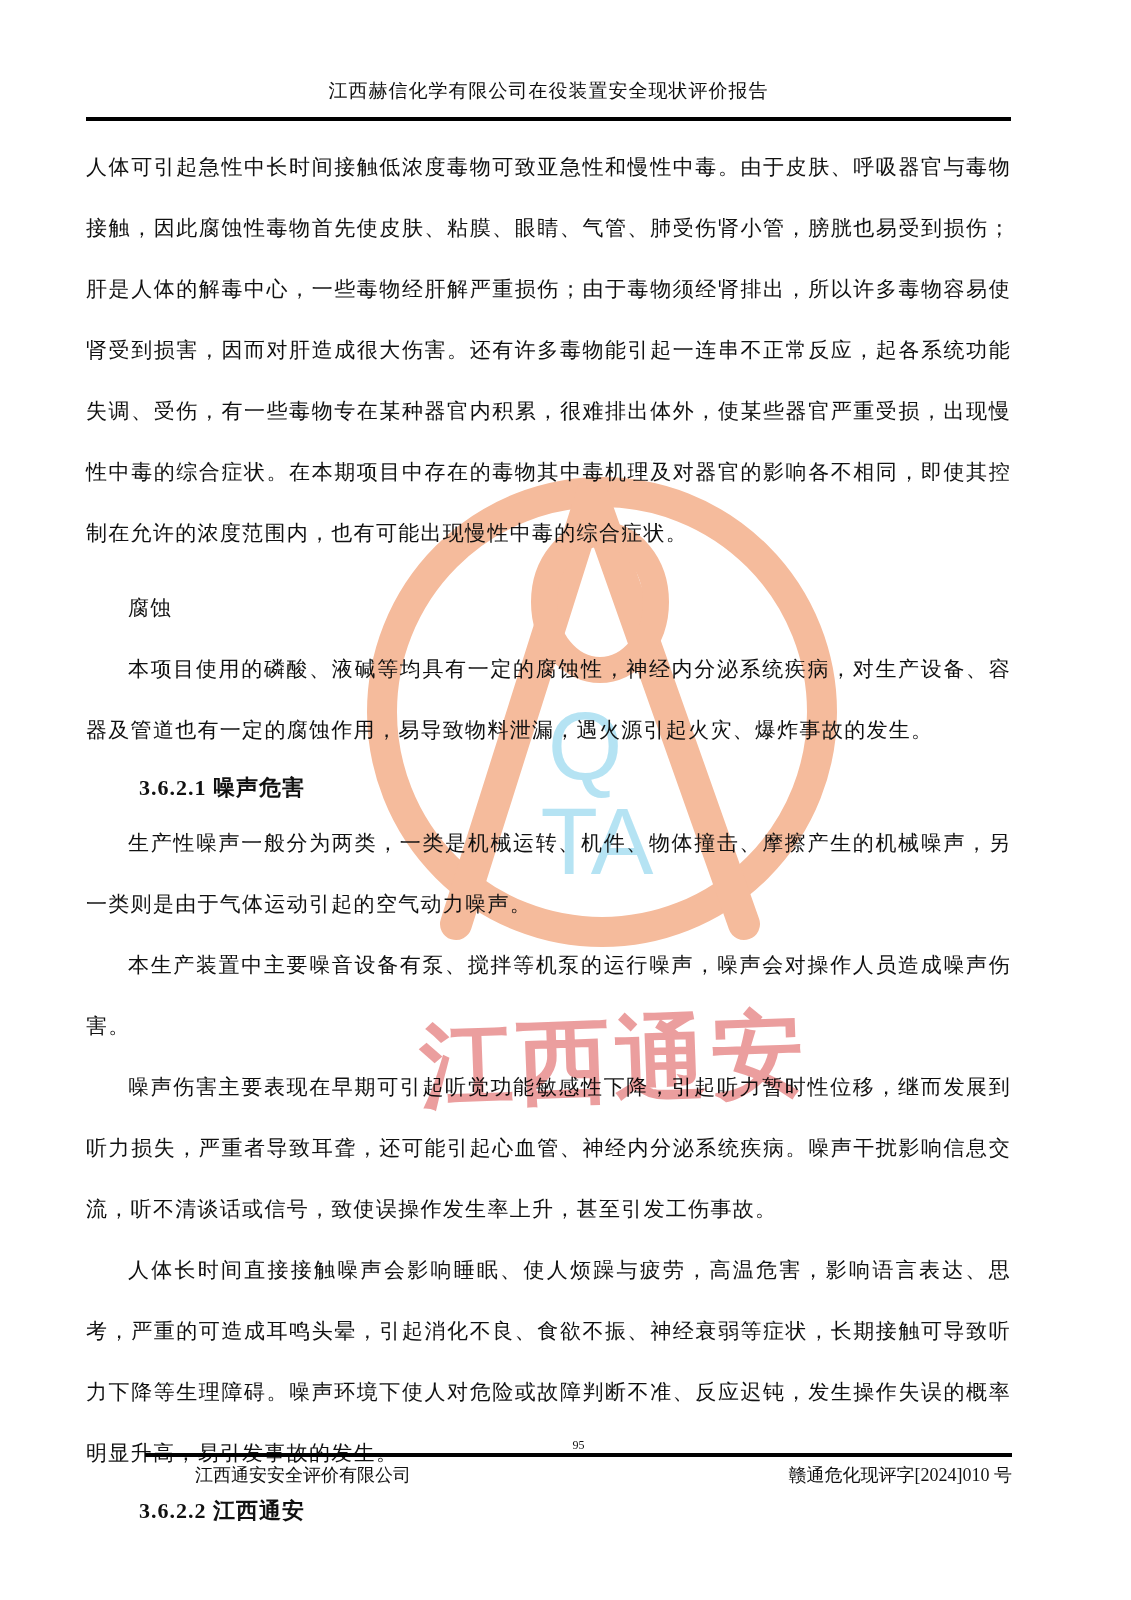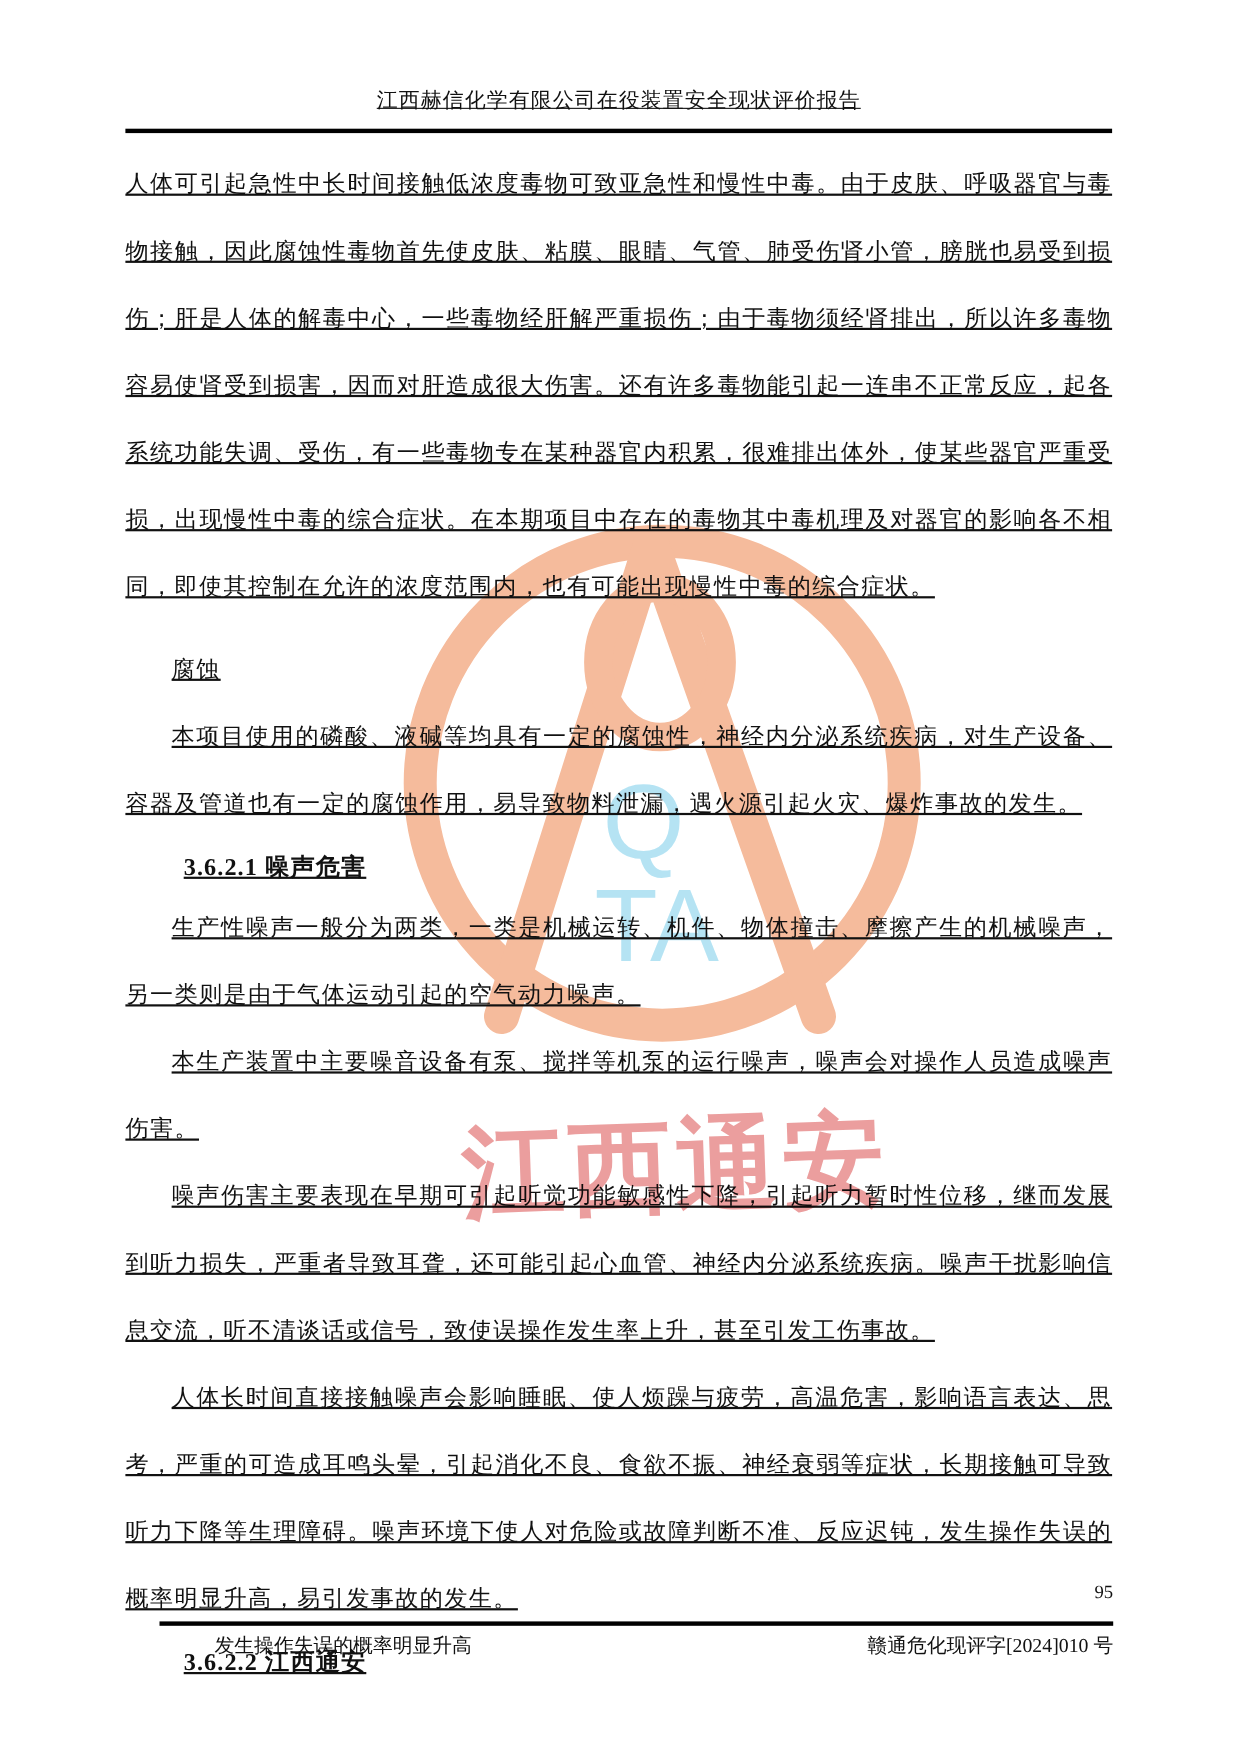--- a/index.html
+++ b/index.html
@@ -25,22 +25,21 @@
     letter-spacing:4px;
     color:rgba(215,62,62,0.50);
     mix-blend-mode:multiply;
     transform:rotate(-2deg);
     white-space:nowrap;
     font-family:"Liberation Serif","DejaVu Serif",serif;
   }
   
   .content{
     position:relative;z-index:1;
-    margin:0 120px 0 114px;
-    text-decoration:underline;
+    margin:0 120px 0 86px;
   }
   .header-title{
     padding-top:78px;
     text-align:center;
     font-size:19px;
     letter-spacing:1px;
   }
   .rule{
     height:4px;background:#000;
     margin-top:13px;
@@ -66,23 +65,23 @@
     line-height:50px;margin:2px 0 0 0;
     padding-left:53px;
     letter-spacing:1px;
   }
   
   .footer{
     position:absolute;z-index:1;
     top:1438px;left:145px;right:119px;
   }
   .pageno{
-    text-align:right;
-    font-size:17px;
-    margin-bottom:16px;
+    text-align:center;
+    font-size:12px;
+    margin-bottom:0;
   }
   .footer-rule{margin-top:0;height:4px;}
   .footer-row{
     display:flex;
     justify-content:space-between;
     align-items:baseline;
     font-size:18px;
     margin-top:6px;
   }
   .footer-left{padding-left:50px;}
@@ -126,18 +125,18 @@
 
     <h3 class="sec2">3.6.2.2 江西通安</h3>
 
 
   </div>
 
   <div class="footer">
     <div class="pageno">95</div>
     <div class="rule footer-rule"></div>
     <div class="footer-row">
-      <span class="footer-left">发生操作失误的概率明显升高</span>
+      <span class="footer-left">江西通安安全评价有限公司</span>
       <span class="footer-right">赣通危化现评字[2024]010 号</span>
     </div>
   </div>
 
 </div>
 
 </body></html>

